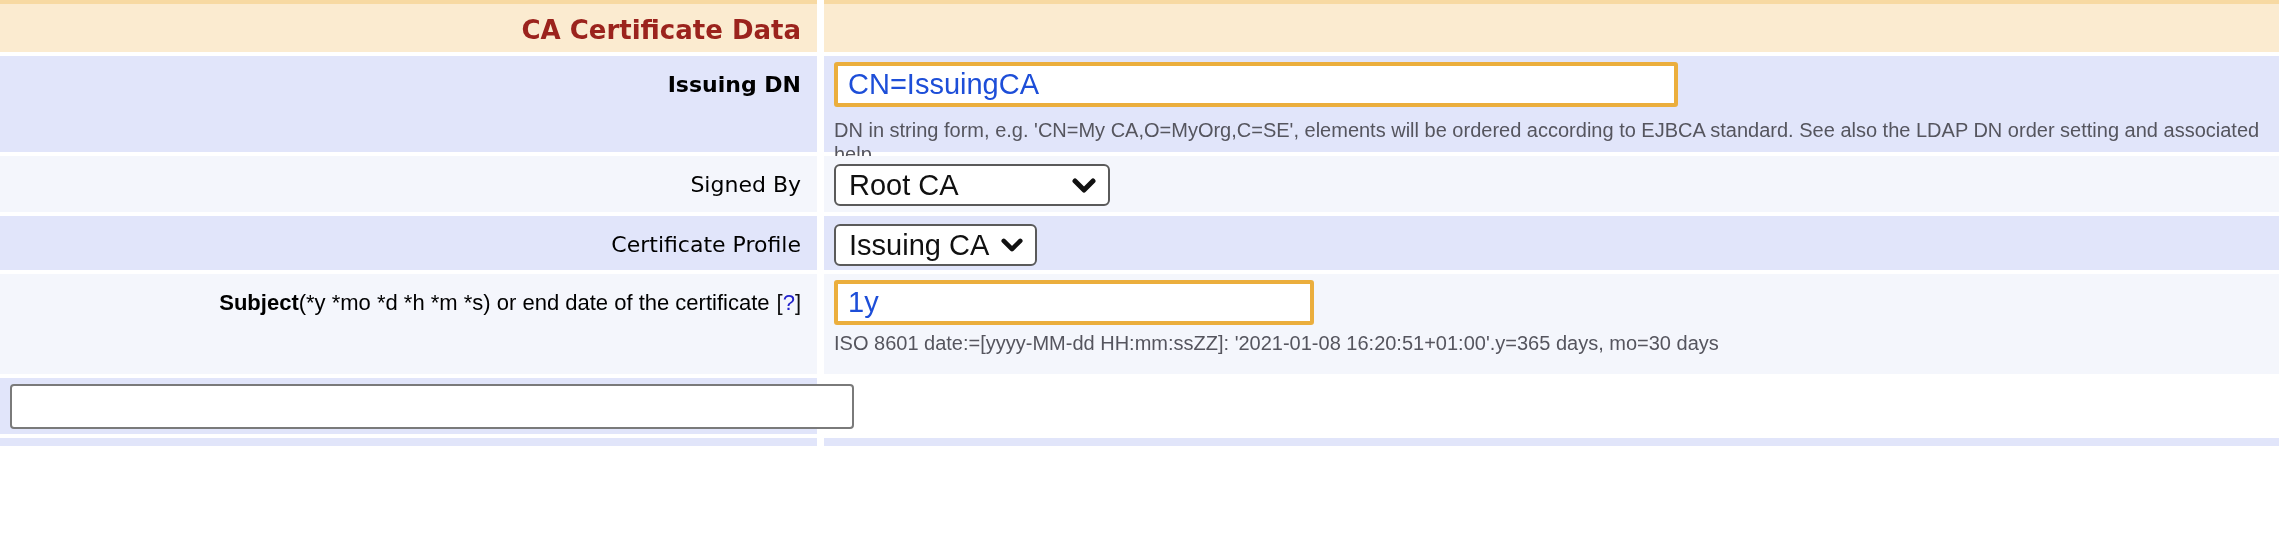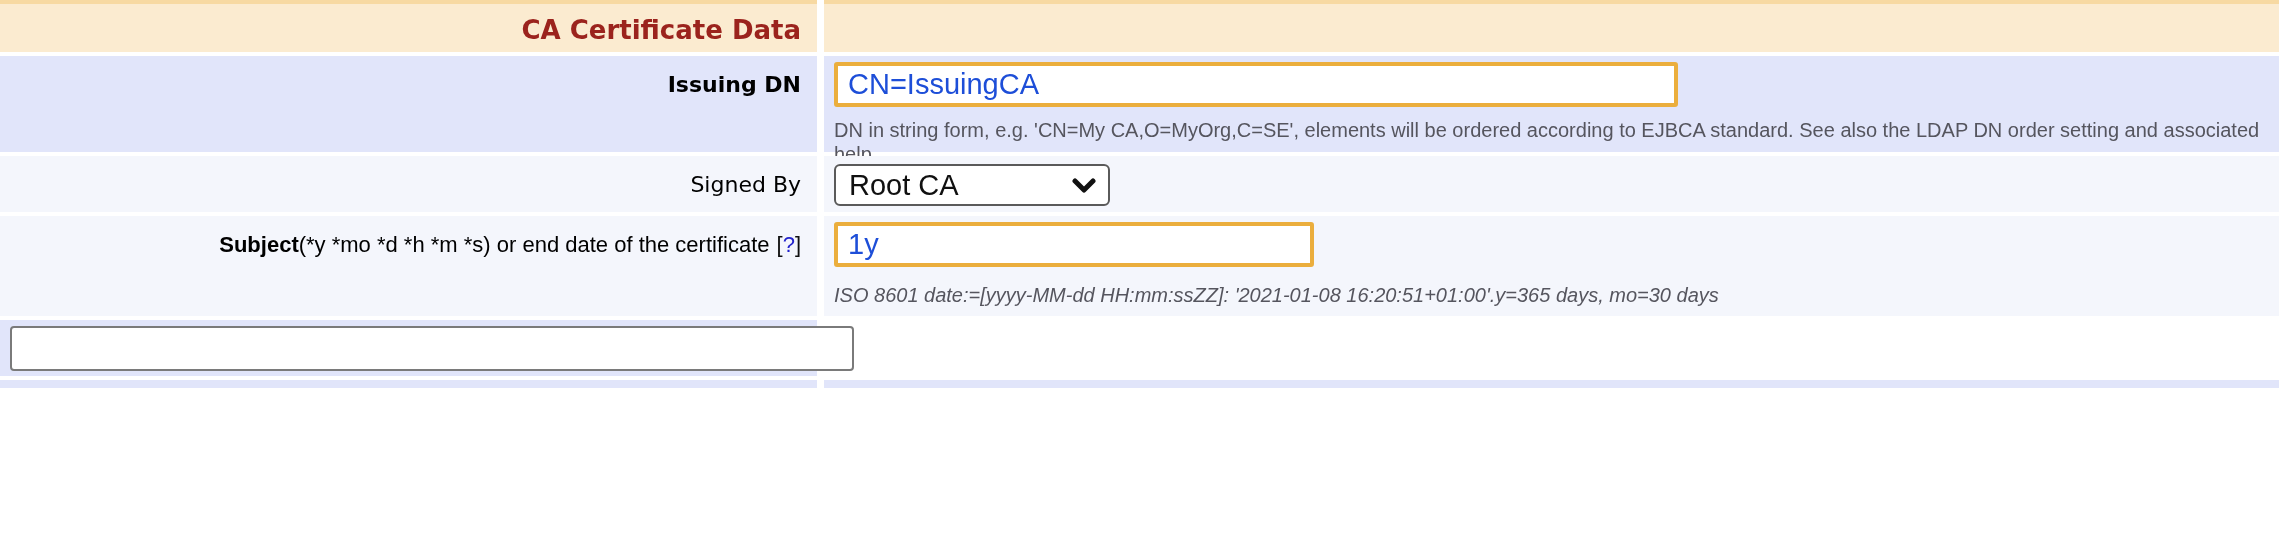--- a/index.html
+++ b/index.html
@@ -131,21 +131,21 @@
   .helper{
     margin-top:11px;
     font-family:"Liberation Sans","DejaVu Sans",sans-serif;
     font-size:20px;
     line-height:24px;
     color:var(--helper_text);
   }
   .r-policy-oid .field-cell{padding-top:2px;}
   .r-policy-oid .label-cell{padding-top:13px;}
   .r-policy-oid .text-input{height:47px;}
-  .r-validity .helper{margin-top:16px;font-style:italic;}
+  .r-validity .helper{margin-top:6px;}
 </style>
 </head>
 <body>
 
 <div class="page">
 
   <div class="row header-row">
     <div class="cell label-cell">
       <span>CA Certificate Data</span>
     </div>
@@ -171,20 +171,35 @@
         <select>
           <option>Root CA</option>
         </select>
         <svg class="chevron" width="24" height="15" viewBox="0 0 24 15">
           <path d="M3 3 L12 12 L21 3" fill="none" stroke="#111" stroke-width="5" stroke-linecap="round" stroke-linejoin="round"></path>
         </svg>
       </span>
     </div>
   </div>
 
+  <div class="row lav r-cert-profile">
+    <div class="cell label-cell">
+      <span>Certificate Profile</span>
+    </div>
+    <div class="cell field-cell">
+      <span class="select-wrap w-certprof">
+        <select>
+          <option>Issuing CA</option>
+        </select>
+        <svg class="chevron" width="22" height="14" viewBox="0 0 24 15">
+          <path d="M3 3 L12 12 L21 3" fill="none" stroke="#111" stroke-width="5" stroke-linecap="round" stroke-linejoin="round"></path>
+        </svg>
+      </span>
+    </div>
+  </div>
 
   <div class="row pale r-validity">
     <div class="cell label-cell">
       <span class="validity-label"><span class="v-strong">Subject</span><span>(*y *mo *d *h *m *s) or end date of the certificate</span><a class="help-link"><span class="bracket">[</span><span class="qmark">?</span><span class="bracket">]</span></a></span>
     </div>
     <div class="cell field-cell">
       <input type="text" class="text-input focus-input w-mid" value="1y" style="">
       <div class="helper">ISO 8601 date:=[yyyy-MM-dd HH:mm:ssZZ]: '2021-01-08 16:20:51+01:00'.y=365 days, mo=30 days</div>
     </div>
   </div>

